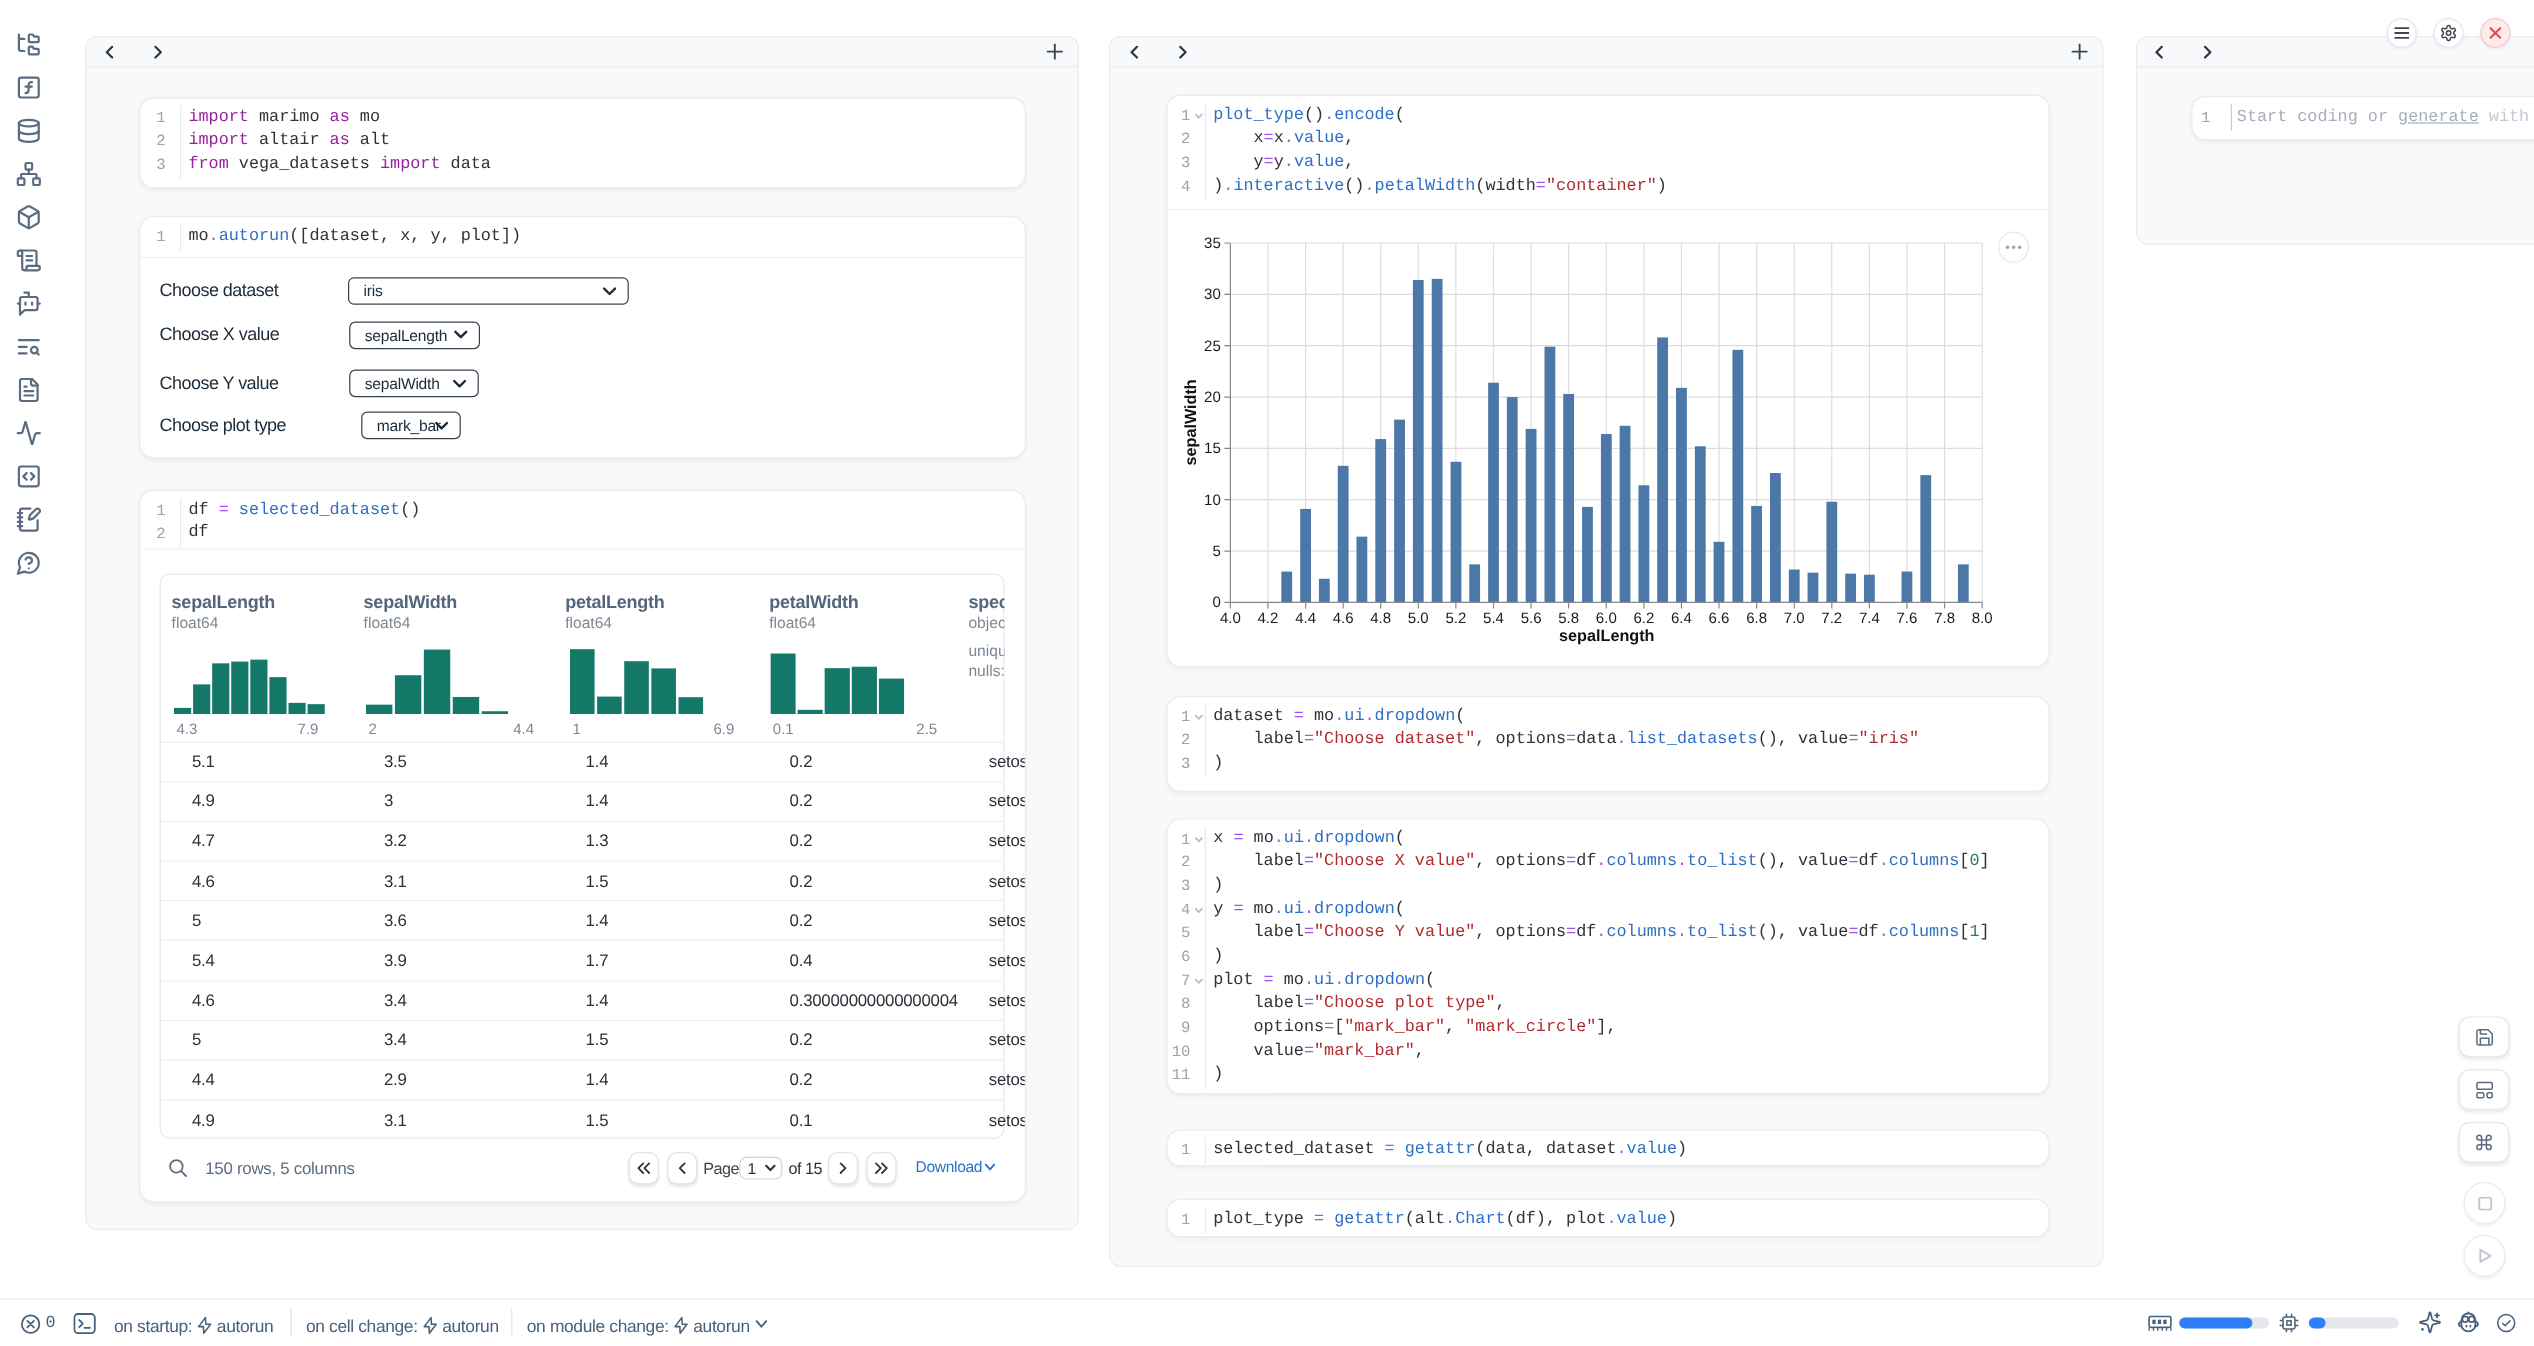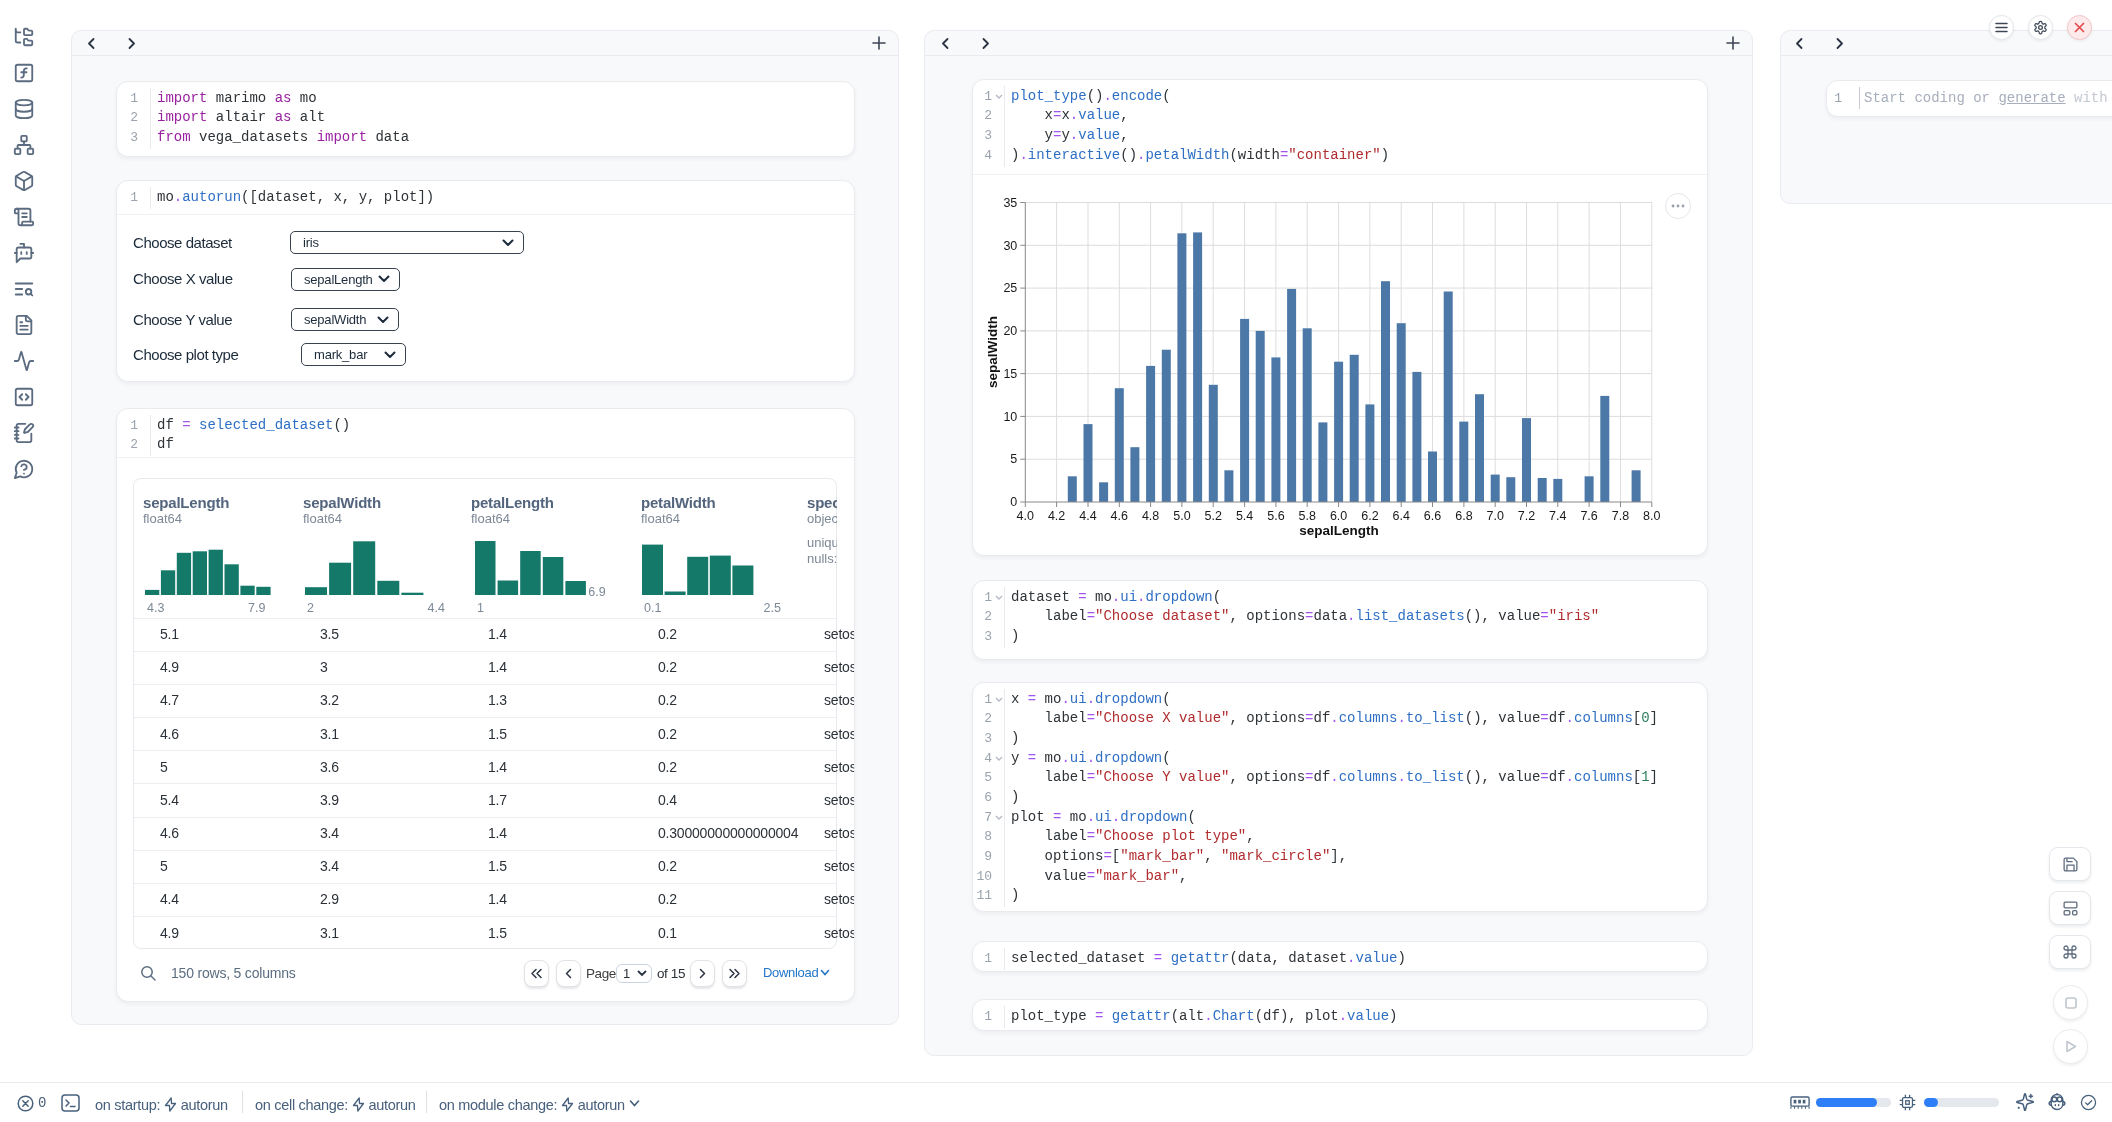--- a/index.html
+++ b/index.html
@@ -80,21 +80,21 @@
       </svg></div>
 <div class="lbl" style="left:133px;top:270.2px">Choose X value</div>
 <div class="sel" style="left:243px;top:267.7px;width:109px;height:23px">sepalLength<svg width="12" height="8" viewBox="0 0 12 8">
         <path d="M1.5 1.5L6 6l4.5-4.5" stroke="#1c2b3a" stroke-width="2" fill="none" stroke-linecap="round" stroke-linejoin="round"></path>
       </svg></div>
 <div class="lbl" style="left:133px;top:310.6px">Choose Y value</div>
 <div class="sel" style="left:243px;top:308.1px;width:108px;height:23px">sepalWidth<svg width="12" height="8" viewBox="0 0 12 8">
         <path d="M1.5 1.5L6 6l4.5-4.5" stroke="#1c2b3a" stroke-width="2" fill="none" stroke-linecap="round" stroke-linejoin="round"></path>
       </svg></div>
 <div class="lbl" style="left:133px;top:345.9px">Choose plot type</div>
-<div class="sel" style="left:253px;top:343.4px;width:105px;height:23px">mark_bar<svg width="12" height="8" viewBox="0 0 12 8">
+<div class="sel" style="left:253px;top:343.4px;width:83px;height:23px">mark_bar<svg width="12" height="8" viewBox="0 0 12 8">
         <path d="M1.5 1.5L6 6l4.5-4.5" stroke="#1c2b3a" stroke-width="2" fill="none" stroke-linecap="round" stroke-linejoin="round"></path>
       </svg></div>
 <div class="cell" style="left:116px;top:408px;width:739px;height:594px"></div>
 <div style="position:absolute;left:150px;top:415px;width:1px;height:41px;background:#e7e9ee"></div>
 <div class="lnum" style="left:108px;top:415.50px">1</div>
 <div class="code" style="left:157px;top:415.50px">df <span class="o">=</span> <span class="f">selected_dataset</span>()</div>
 <div class="lnum" style="left:108px;top:435.17px">2</div>
 <div class="code" style="left:157px;top:435.17px">df</div>
 <div style="position:absolute;left:117px;top:457px;width:737px;height:1px;background:#eef0f3"></div>
 <div style="position:absolute;left:133px;top:478px;width:704px;height:471px;border:1px solid #e7e9ee;border-radius:8px;background:#fff;overflow:hidden"></div>
@@ -139,21 +139,21 @@
 <rect x="22.6" y="53.5" width="21" height="3.5" fill="#15796a"></rect>
 <rect x="45.2" y="18.8" width="21" height="38.2" fill="#15796a"></rect>
 <rect x="67.8" y="17.6" width="21" height="39.4" fill="#15796a"></rect>
 <rect x="90.4" y="27.5" width="21" height="29.5" fill="#15796a"></rect>
 </svg>
 <div class="trange" style="left:147px;top:601px">4.3</div>
 <div class="trange" style="left:248px;top:601px;width:30px;text-align:left">7.9</div>
 <div class="trange" style="left:307px;top:601px">2</div>
 <div class="trange" style="left:415px;top:601px;width:30px;text-align:right">4.4</div>
 <div class="trange" style="left:477px;top:601px">1</div>
-<div class="trange" style="left:582px;top:585px;width:30px;">6.9</div>
+<div class="trange" style="left:582px;top:601px;width:30px;text-align:right">6.9</div>
 <div class="trange" style="left:644px;top:601px">0.1</div>
 <div class="trange" style="left:751px;top:601px;width:30px;text-align:right">2.5</div>
 <div class="rowline" style="left:134px;top:617.5px;width:702px"></div>
 <div class="rowline" style="left:134px;top:650.7px;width:702px"></div>
 <div class="rowline" style="left:134px;top:683.8px;width:702px"></div>
 <div class="rowline" style="left:134px;top:717.0px;width:702px"></div>
 <div class="rowline" style="left:134px;top:750.2px;width:702px"></div>
 <div class="rowline" style="left:134px;top:783.4px;width:702px"></div>
 <div class="rowline" style="left:134px;top:816.5px;width:702px"></div>
 <div class="rowline" style="left:134px;top:849.7px;width:702px"></div>

